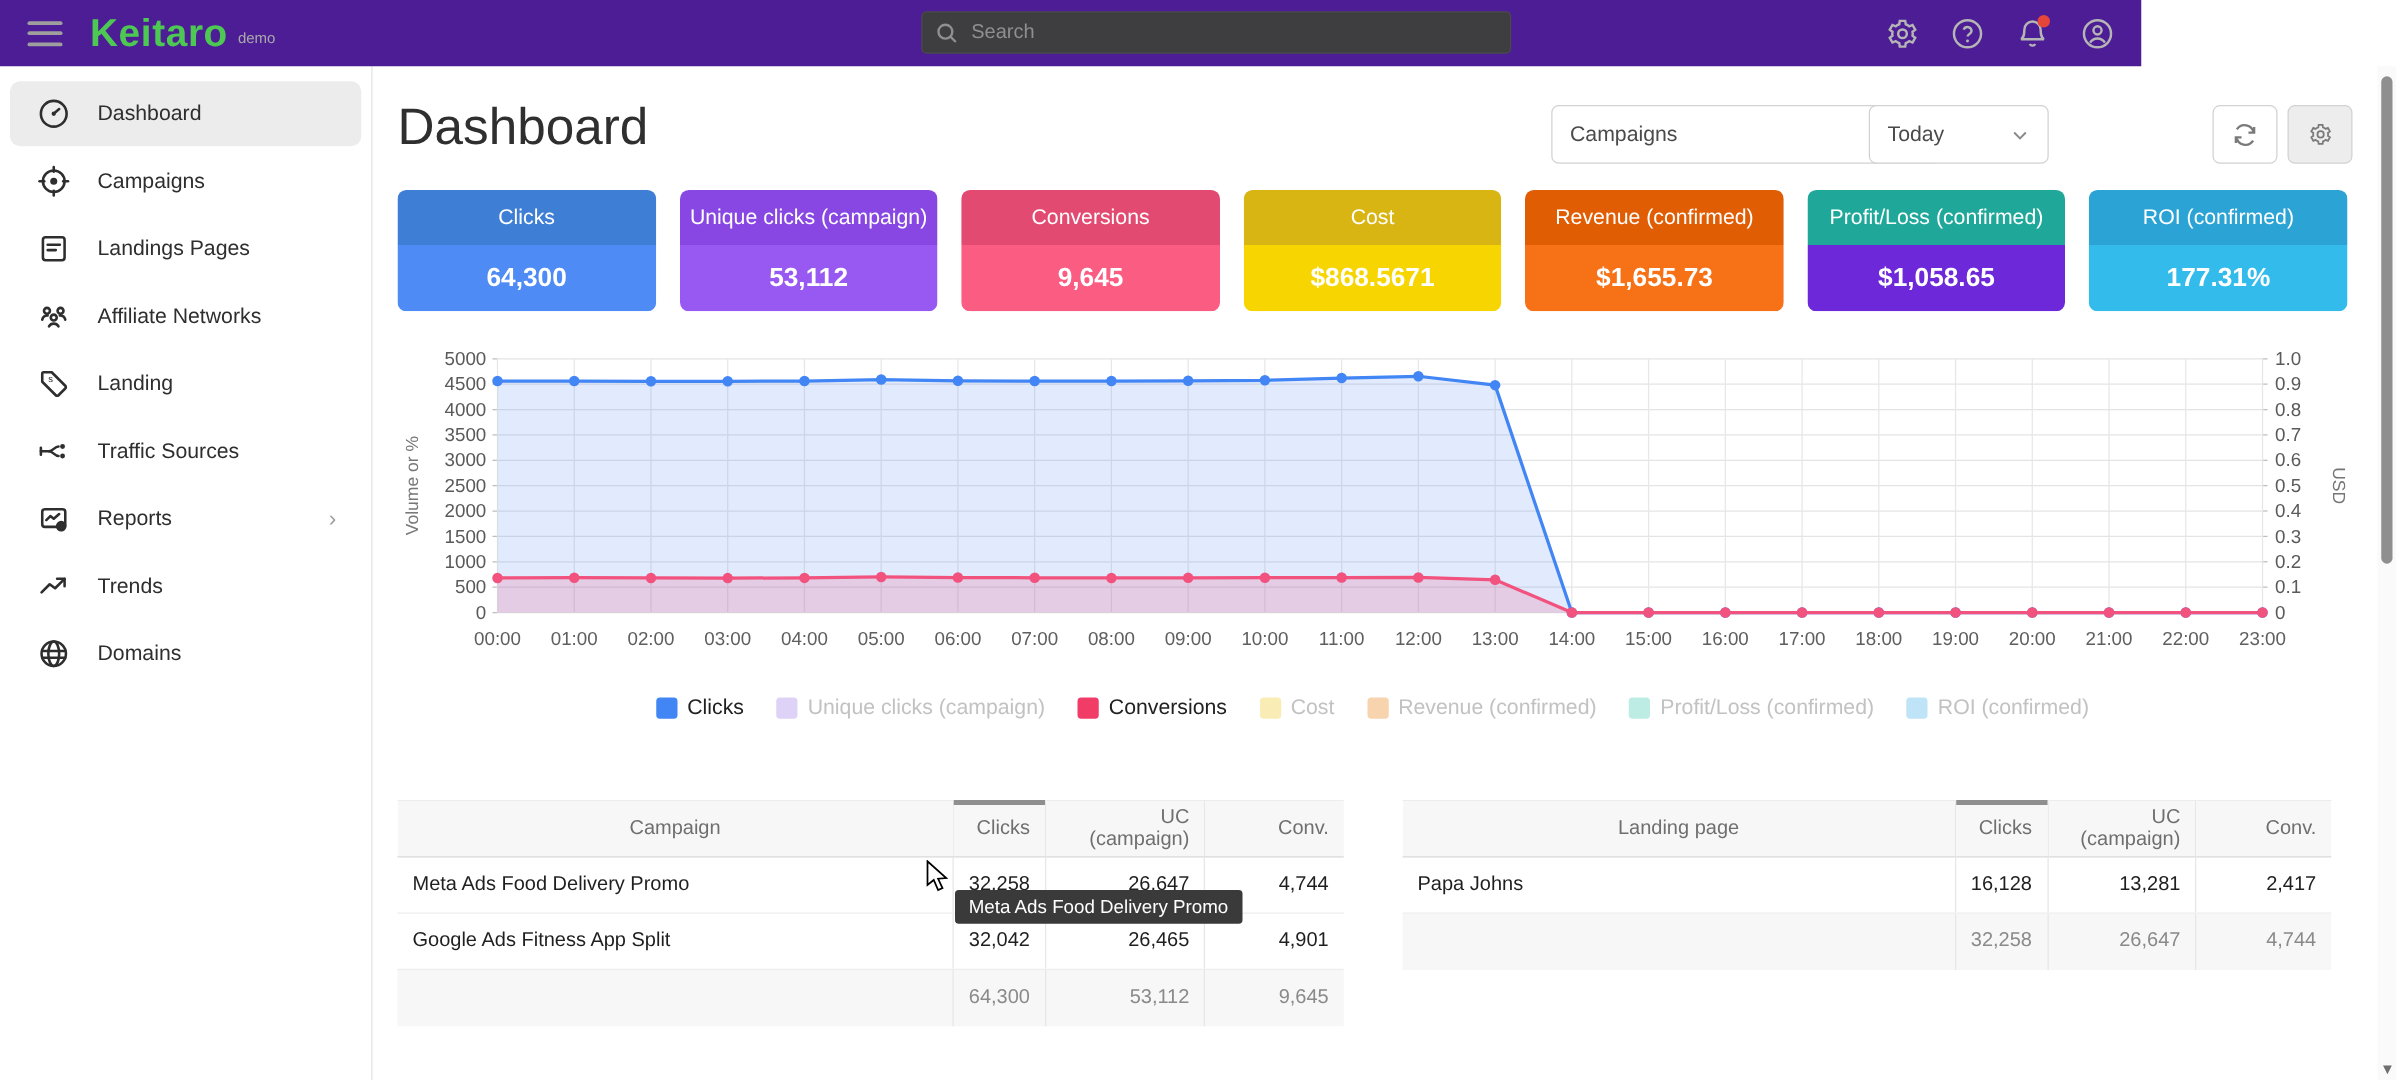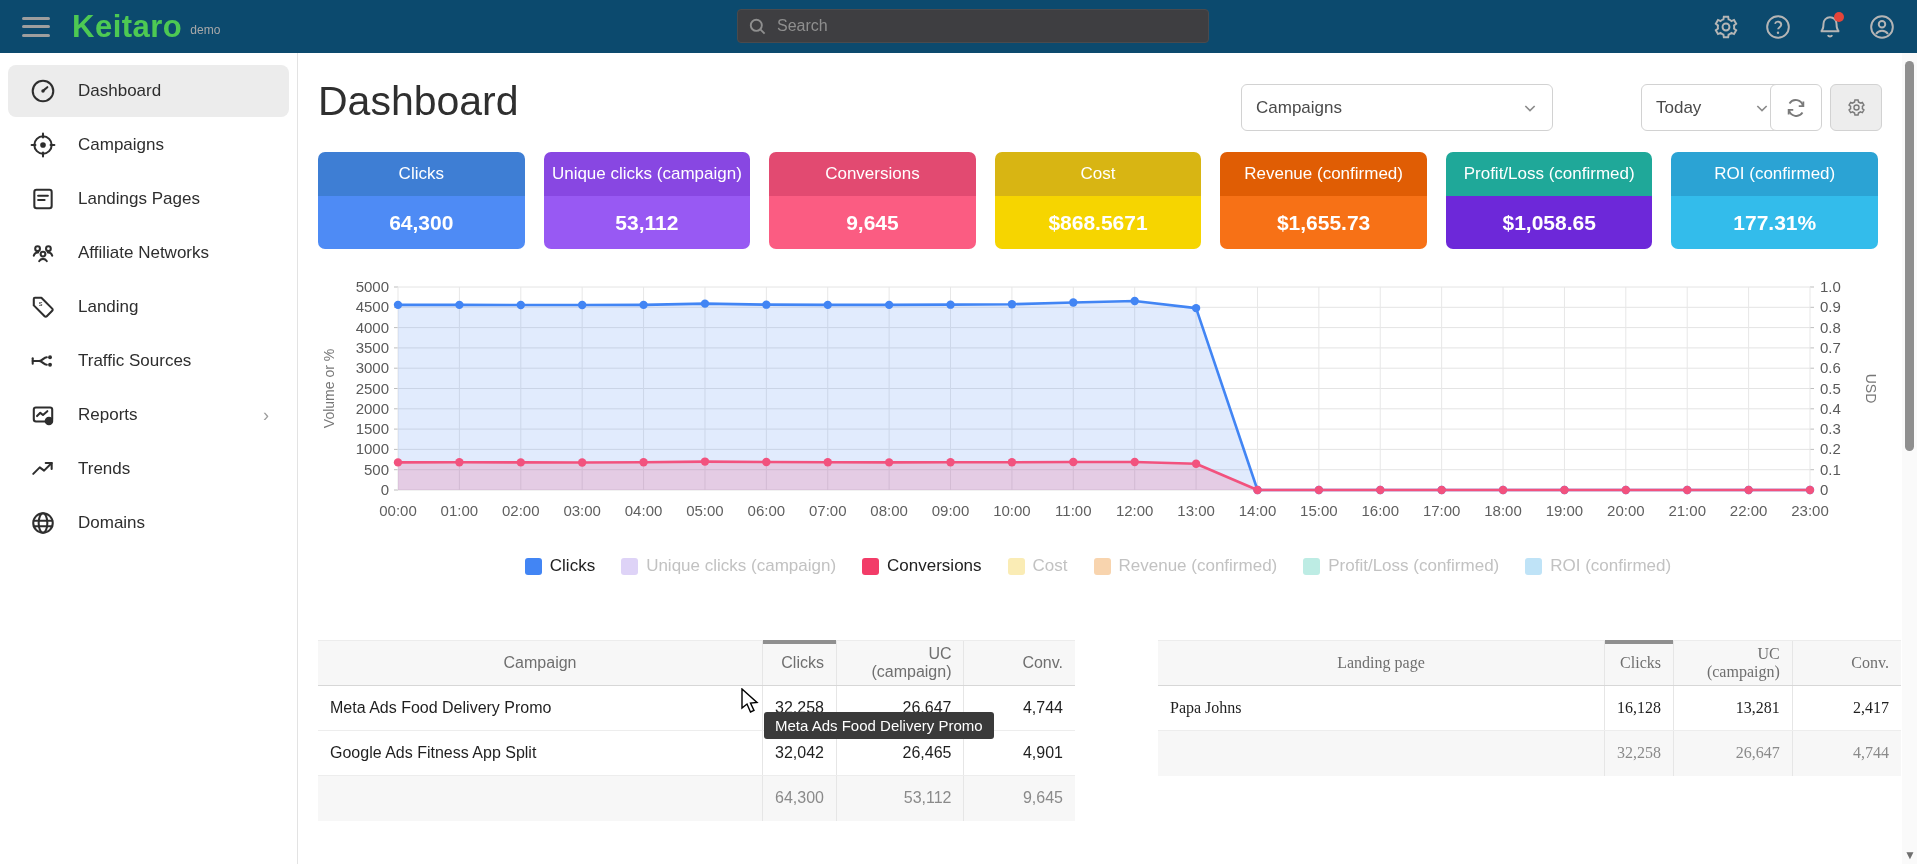--- a/index.html
+++ b/index.html
@@ -1,21 +1,21 @@
 <!DOCTYPE html>
 <html><head>
 <meta charset="utf-8">
 <style>
   * { margin:0; padding:0; box-sizing:border-box; }
   html,body { width:1917px; height:864px; overflow:hidden; background:#fff;
               font-family:"Liberation Sans", sans-serif; }
 
   
-  .topbar { position:absolute; left:0; top:0; width:1917px; height:53px;
-            background:#0c4a6e; display:flex; align-items:center; z-index:30; }
+  .topbar { position:absolute; left:0; top:0; width:1713px; height:53px;
+            background:#4c1d95; display:flex; align-items:center; z-index:30; }
   .hamburger { width:28px; height:20px; margin-left:22px; display:flex; flex-direction:column;
                justify-content:space-between; cursor:pointer; }
   .hamburger span { display:block; height:3px; border-radius:2px; background:#9e9e9e; }
   .logo { margin-left:22px; font-size:31px; font-weight:bold; color:#4dc953; letter-spacing:.5px; }
   .logo-badge { margin-left:8px; margin-top:6px; font-size:12px; color:#a9a9a9; }
   .searchbox { position:absolute; left:737px; top:9px; width:472px; height:34px;
                background:#3e3e41; border:1px solid #4a4a4d; border-radius:4px;
                display:flex; align-items:center; padding:0 10px; }
   .searchbox svg { flex:0 0 auto; }
   .searchbox input { flex:1; background:transparent; border:none; outline:none;
@@ -38,21 +38,21 @@
   .side-item .s-label { margin-left:22px; font-size:17px; }
   .side-item .s-chev { position:absolute; right:20px; color:#9e9e9e; font-size:18px; }
 
   
   .page-title { position:absolute; left:318px; top:78px; font-size:41px; color:#2f2f2f;
                 font-weight:400; }
   .select-box { position:absolute; height:47px; border:1px solid #d2d2d2; border-radius:6px;
                 background:#fff; display:flex; align-items:center; justify-content:space-between;
                 padding:0 14px; font-size:17px; color:#4a4a4a; cursor:pointer; }
   .sel-campaigns { left:1241px; top:84px; width:312px; }
-  .sel-date { left:1641px; top:84px; width:144px; }
+  .sel-date { left:1495px; top:84px; width:144px; }
   .icon-btn { position:absolute; top:84px; width:52px; height:47px; border:1px solid #d2d2d2;
               border-radius:6px; background:#fff; display:flex; align-items:center;
               justify-content:center; color:#7a7a7a; cursor:pointer; }
   .btn-refresh { left:1770px; }
   .btn-settings { left:1830px; background:#ededed; }
 
   
   .cards { position:absolute; left:318px; top:152px; width:1560px; display:flex; gap:19px; }
   .card { flex:1; border-radius:7px; overflow:hidden; color:#fff; text-align:center;
           cursor:pointer; }
@@ -74,21 +74,21 @@
                height:45px; padding:0 12px; text-align:center;
                border-top:1px solid #ececec; border-bottom:1px solid #d7d7d7; }
   .dtable th.num, .dtable td.num { text-align:right; }
   .dtable th.vline, .dtable td.vline { border-left:1px solid #e6e6e6; }
   .dtable td { height:45px; padding:0 12px; color:#1f1f1f; border-bottom:1px solid #ededed; }
   .dtable tfoot td { background:#f7f7f7; color:#8a8a8a; border-top:1px solid #d7d7d7;
                      border-bottom:none; }
   .dtable th.sorted::before { content:""; position:absolute; left:0; right:0; top:-1px;
                               height:4px; background:#8f8f8f; }
   .tbl-campaigns { left:318px; top:640px; width:757px; }
-  .tbl-landings  { left:1158px; top:640px; width:743px;font-family:Liberation Serif, serif; }
+  .tbl-landings  { left:1122px; top:640px; width:743px; }
 
   
   .tooltip { position:absolute; left:764px; top:712px; background:#3a3a3a; color:#fff;
              font-size:15px; padding:5px 11px; border-radius:3px; z-index:40;
              white-space:nowrap; }
   .cursor { position:absolute; left:740px; top:688px; z-index:41; }
 
   
   .scrollbar { position:absolute; right:0; top:53px; width:15px; height:811px;
                background:#fafafa; z-index:50; }

